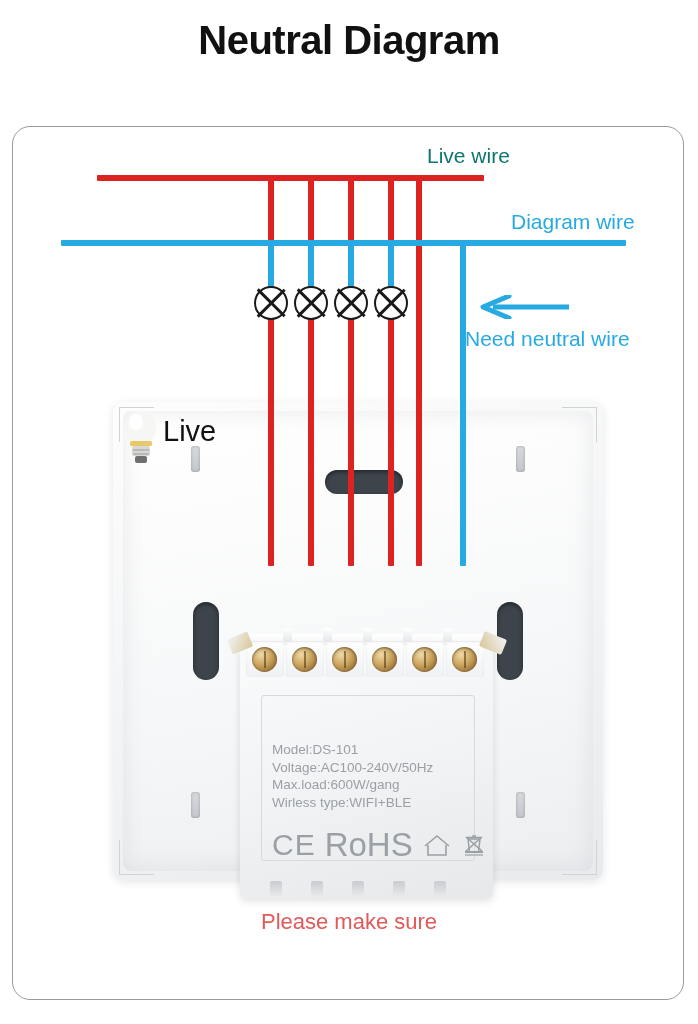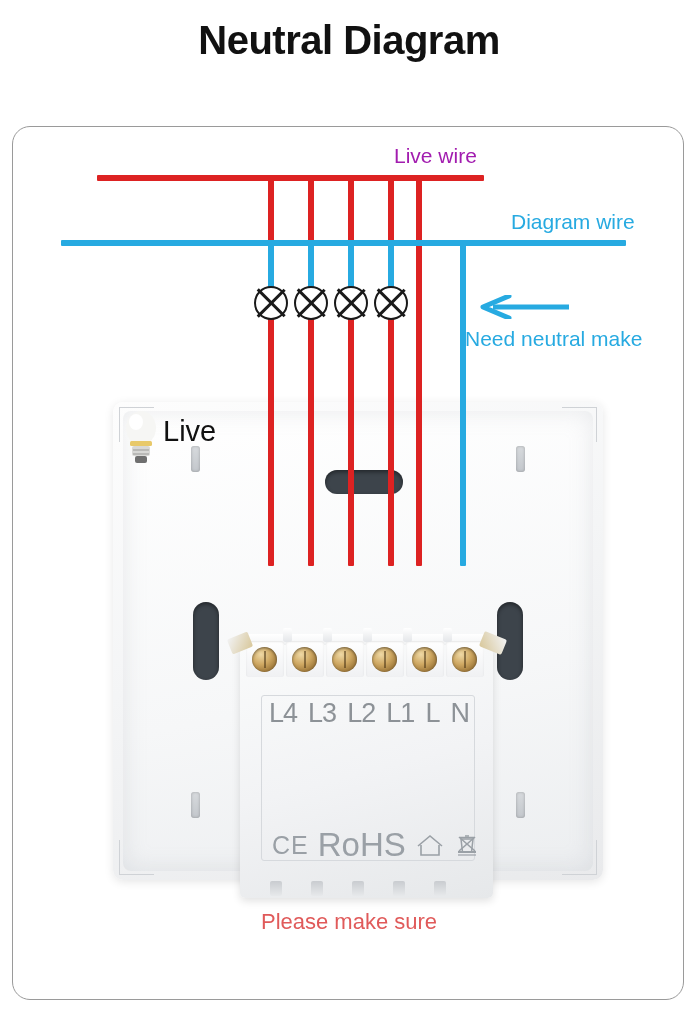--- a/index.html
+++ b/index.html
@@ -60,21 +60,21 @@
   }
   .live  { background: #dd2222; }
   .neutral { background: #27aae1; }
 
   
   .wire-label {
     position: absolute;
     font-size: 21px;
     white-space: nowrap;
   }
-  .label-live { color: #a21caf; }
+  .label-live { color: #0f766e; margin-left: 33px; }
   .label-neutral { color: #27aae1; }
 
   
   #need-neutral-arrow {
     position: absolute;
     left: 462px;
     top: 168px;
     width: 96px;
     height: 24px;
   }
@@ -249,21 +249,21 @@
 
   #cert-row {
     position: absolute;
     left: 159px;
     top: 424px;
     display: flex;
     align-items: center;
     gap: 9px;
     color: #9aa0a6;
   }
-  #cert-ce { font-size: 25px; letter-spacing: 1px; }
+  #cert-ce { font-size: 30px; letter-spacing: 1px; }
   #cert-rohs { font-size: 33px; }
 
   
   .bottom-rib {
     position: absolute;
     width: 12px;
     height: 15px;
     background: linear-gradient(180deg,#c9ccd0,#e7e9eb);
     border-radius: 2px;
   }
@@ -346,29 +346,25 @@
       <div class="screw-fill" style="left:299px; top:245px;">
           <div class="screw-slot-line"></div>
         </div>
       <div class="screw-fill" style="left:339px; top:245px;">
           <div class="screw-slot-line"></div>
         </div>
 
       <div style="position:absolute; left:116px; top:233px; width:22px; height:16px; background:linear-gradient(135deg,#f2f3f5,#d8c79a); border-radius:2px; transform:rotate(-22deg);"></div>
       <div style="position:absolute; left:368px; top:233px; width:24px; height:16px; background:linear-gradient(45deg,#d8c79a,#f2f3f5); border-radius:2px; transform:rotate(22deg);"></div>
 
-      <div id="terminal-labels">
-        <span>L4</span>
-        <span>L3</span>
-        <span>L2</span>
-        <span>L1</span>
-        <span>L</span>
-        <span>N</span>
-      </div>
-
+
+      <div id="spec-block">Model:DS-101
+Voltage:AC100-240V/50Hz
+Max.load:600W/gang
+Wirless type:WIFI+BLE</div>
 
       <div id="cert-row">
         <span id="cert-ce">CE</span>
         <span id="cert-rohs">RoHS</span>
         <svg width="30" height="25" viewBox="0 0 30 25">
           <polyline points="3,13 15,3 27,13" fill="none" stroke="#9aa0a6" stroke-width="1.6"></polyline>
           <polyline points="6,12 6,22 24,22 24,12" fill="none" stroke="#9aa0a6" stroke-width="1.6"></polyline>
         </svg>
         <svg width="26" height="26" viewBox="0 0 26 26">
           <path d="M7 7 L19 7 L17.5 20 L8.5 20 Z" fill="none" stroke="#9aa0a6" stroke-width="1.5"></path>
@@ -399,21 +395,21 @@
     <div class="wire-h live" style="left:84px; top:48px;  width:387px;"></div>
     <div class="wire-h neutral" style="left:48px; top:113px; width:565px;"></div>
 
     <div class="lamp" style="left:241px; top:159px;"></div>
     <div class="lamp" style="left:281px; top:159px;"></div>
     <div class="lamp" style="left:321px; top:159px;"></div>
     <div class="lamp" style="left:361px; top:159px;"></div>
 
     <div class="wire-label label-live" style="left:381px; top:17px;">Live wire</div>
     <div class="wire-label label-neutral" style="left:498px; top:83px;">Diagram wire</div>
-    <div class="wire-label label-neutral" style="left:452px; top:200px;">Need neutral make</div>
+    <div class="wire-label label-neutral" style="left:452px; top:200px;">Need neutral wire</div>
 
     <svg id="need-neutral-arrow" viewBox="0 0 96 24">
       <line x1="94" y1="12" x2="18" y2="12" stroke="#27aae1" stroke-width="5"></line>
       <polyline points="34,1 8,12 34,23" fill="none" stroke="#27aae1" stroke-width="5" stroke-linecap="round" stroke-linejoin="round"></polyline>
     </svg>
 
     <svg id="bulb-icon" viewBox="0 0 36 58">
       <ellipse cx="18" cy="20" rx="15" ry="17" fill="#f6f6f4"></ellipse>
       <ellipse cx="13" cy="14" rx="7" ry="8" fill="#ffffff" opacity="0.95"></ellipse>
       <rect x="7" y="33" width="22" height="5" rx="1.5" fill="#e8c96a"></rect>

